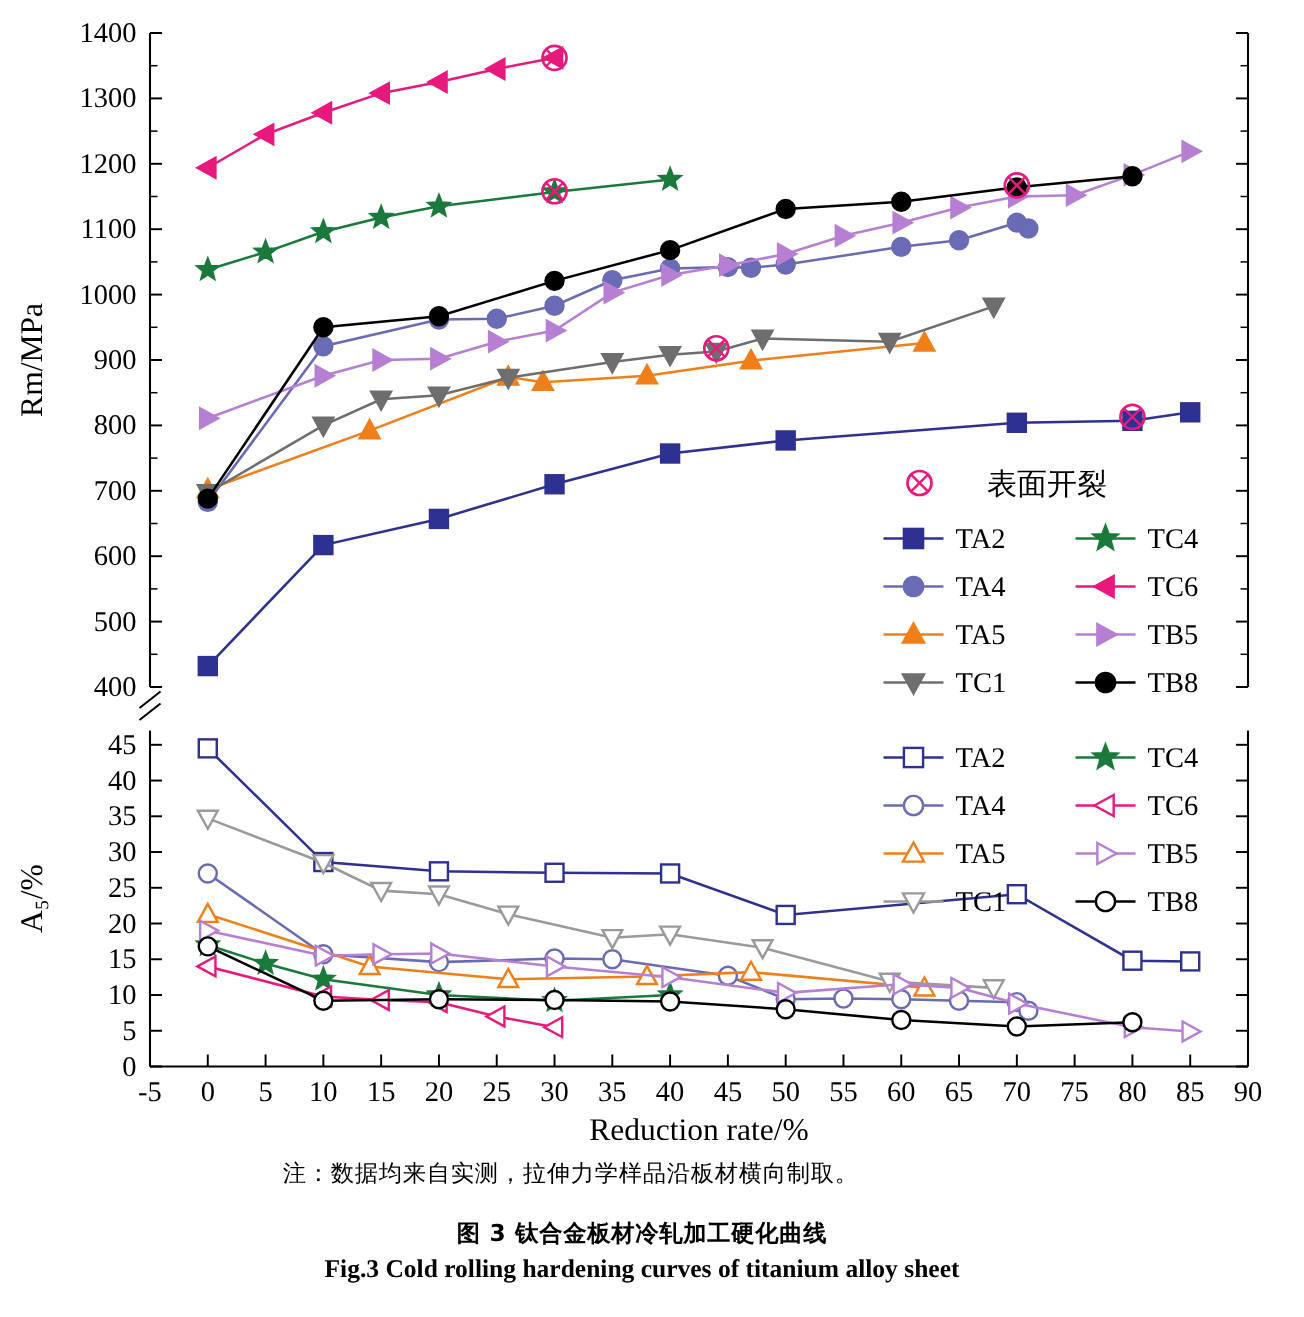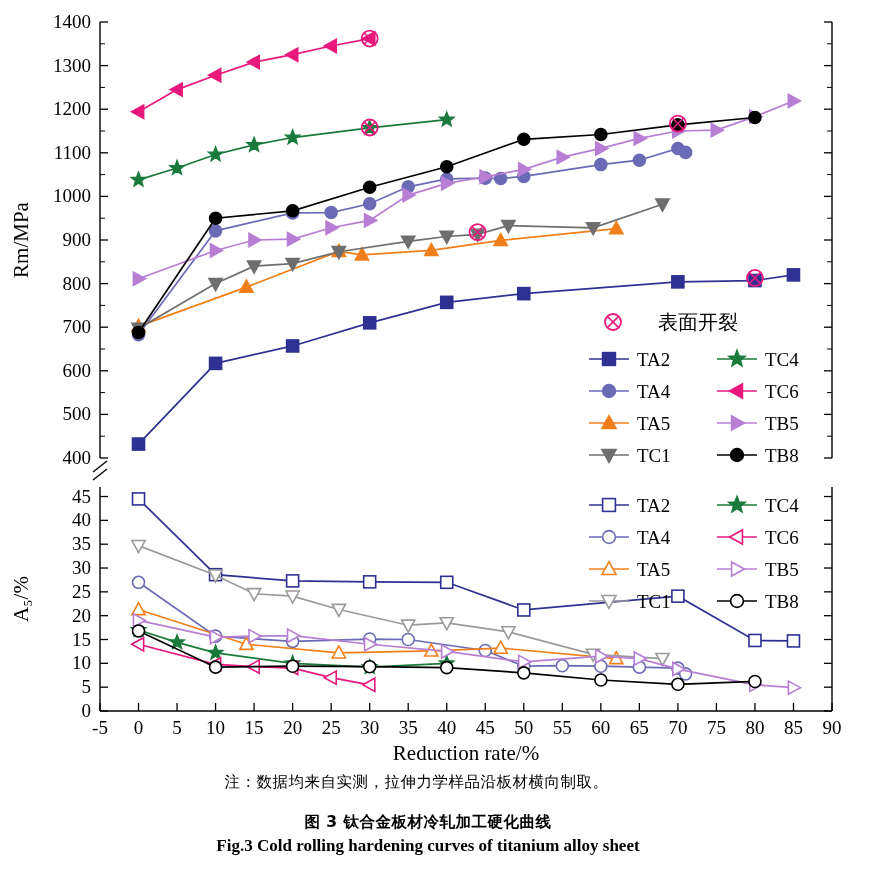--- a/index.html
+++ b/index.html
@@ -29,21 +29,20 @@
   }
   .note {
     position: absolute;
     left: 0;
     width: 761px;
     top: 772px;
     text-align: center;
     font-family: "DejaVu Sans", sans-serif;
     font-size: 15.5px;
     letter-spacing: .5px;
-    padding-left: 36px;
   }
   .cap-cn {
     top: 812px;
     font-family: "DejaVu Sans", sans-serif;
     font-weight: bold;
     font-size: 15.5px;
     letter-spacing: .5px;
   }
   .cap-en {
     top: 836px;

